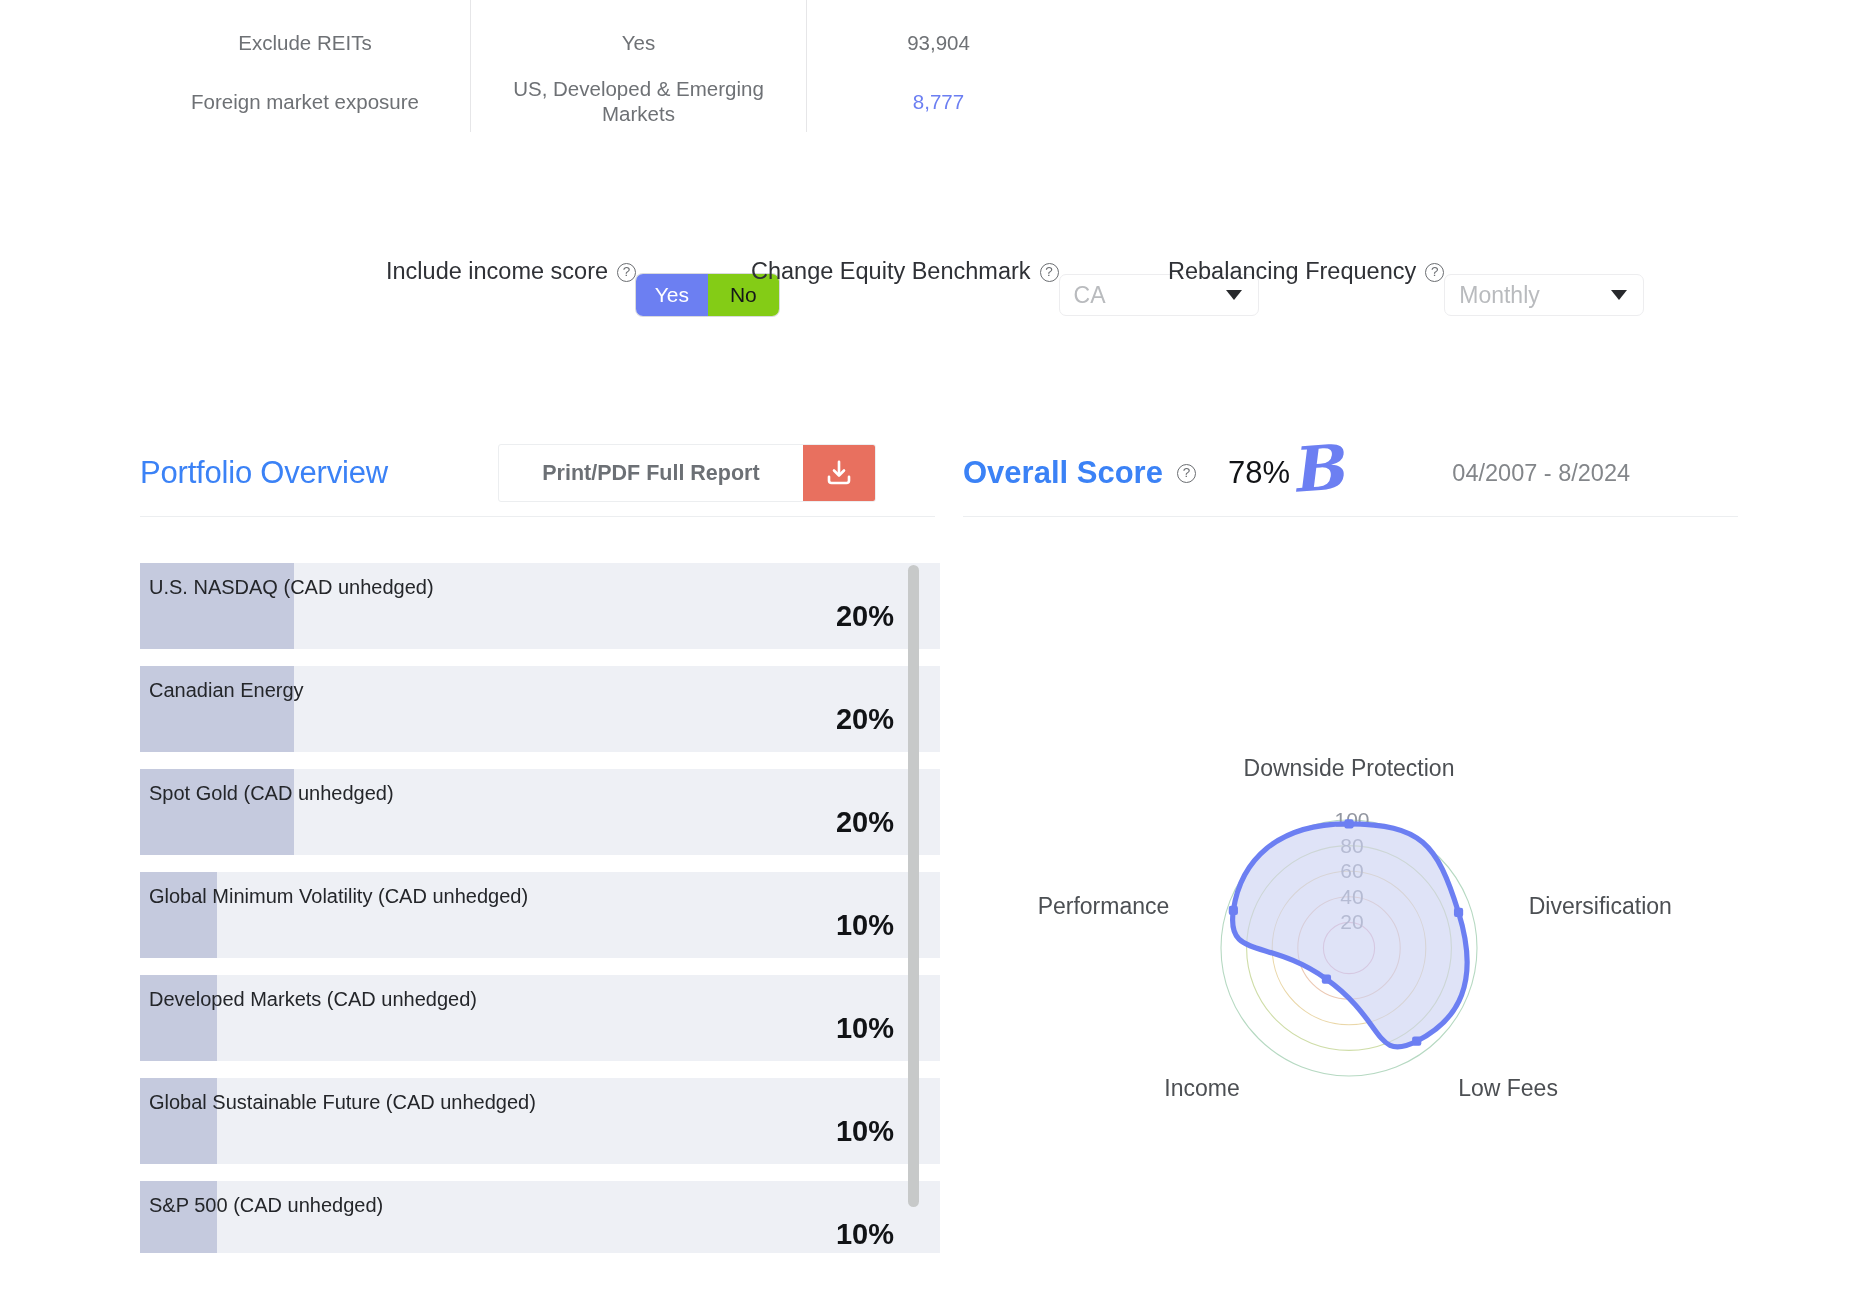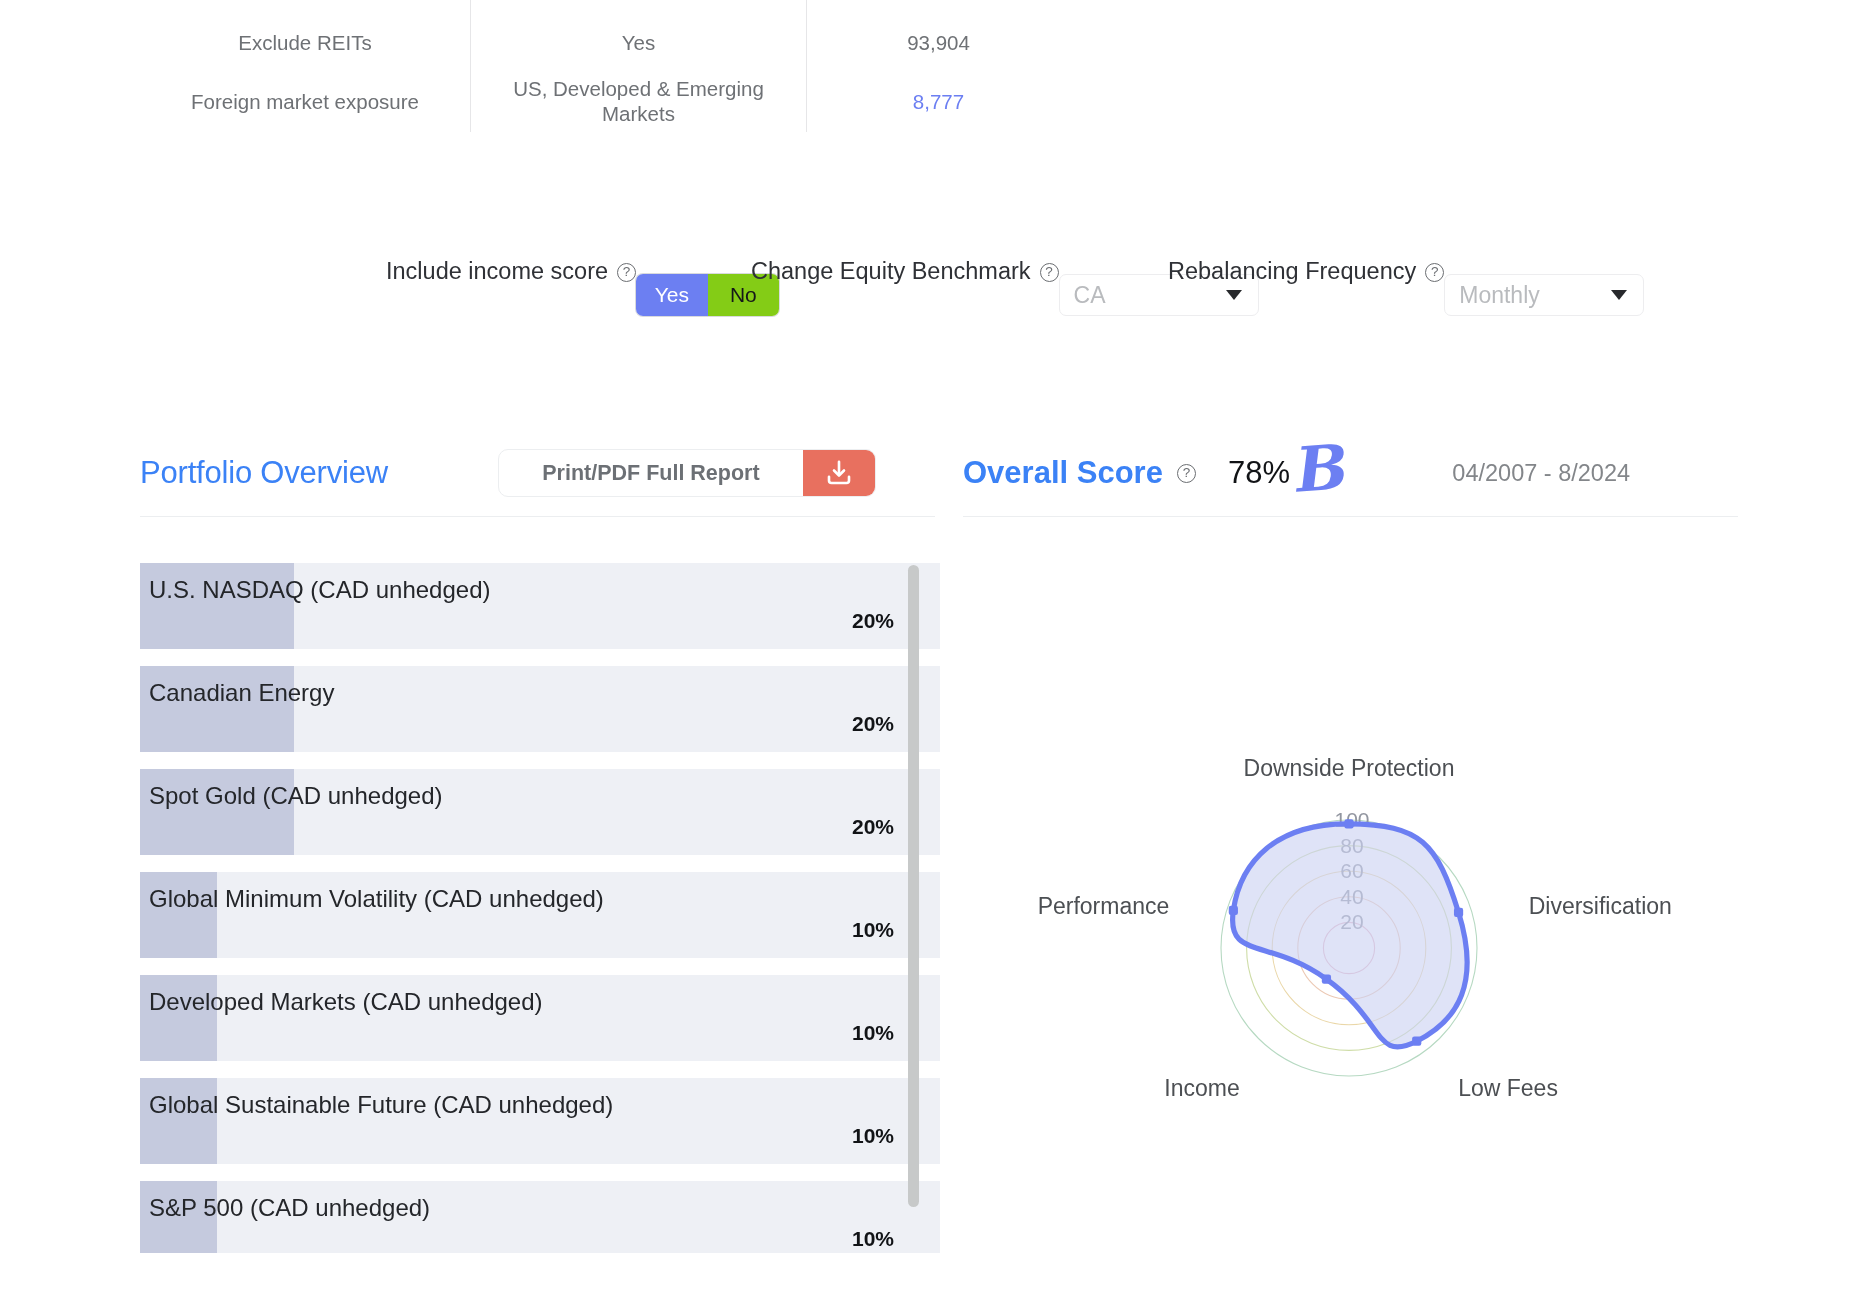--- a/index.html
+++ b/index.html
@@ -140,24 +140,24 @@
   .panel-title {
     font-size: 31px;
     font-weight: normal;
     color: #3b82f6;
     letter-spacing: -0.2px;
   }
 
   .pdf-btn {
     margin-left: 110px;
     display: flex;
-    height: 48px;
+    height: 58px;
     width: 378px;
     border: 1px solid #eceef0;
-    border-radius: 10px;
+    border-radius: 3px;
     overflow: hidden;
     background: #fff;
     cursor: pointer;
   }
   .pdf-btn .lbl {
     flex: 1;
     display: flex;
     align-items: center;
     justify-content: center;
     font-size: 21.5px;
@@ -216,31 +216,31 @@
     overflow: hidden;
   }
   .holding .fill {
     position: absolute;
     left: 0; top: 0; bottom: 0;
     background: #c5cade;
   }
   .holding .name {
     position: relative;
     z-index: 2;
-    font-size: 24px;
+    font-size: 20px;
     color: #24262a;
     padding: 13px 0 0 9px;
     white-space: nowrap;
   }
   .holding .pct {
     position: absolute;
     right: 46px;
     bottom: 16px;
     z-index: 2;
-    font-size: 21px;
+    font-size: 29px;
     font-weight: bold;
     color: #111316;
   }
 
   .scrollbar {
     position: absolute;
     left: 908px;
     top: 565px;
     width: 11px;
     height: 642px;

